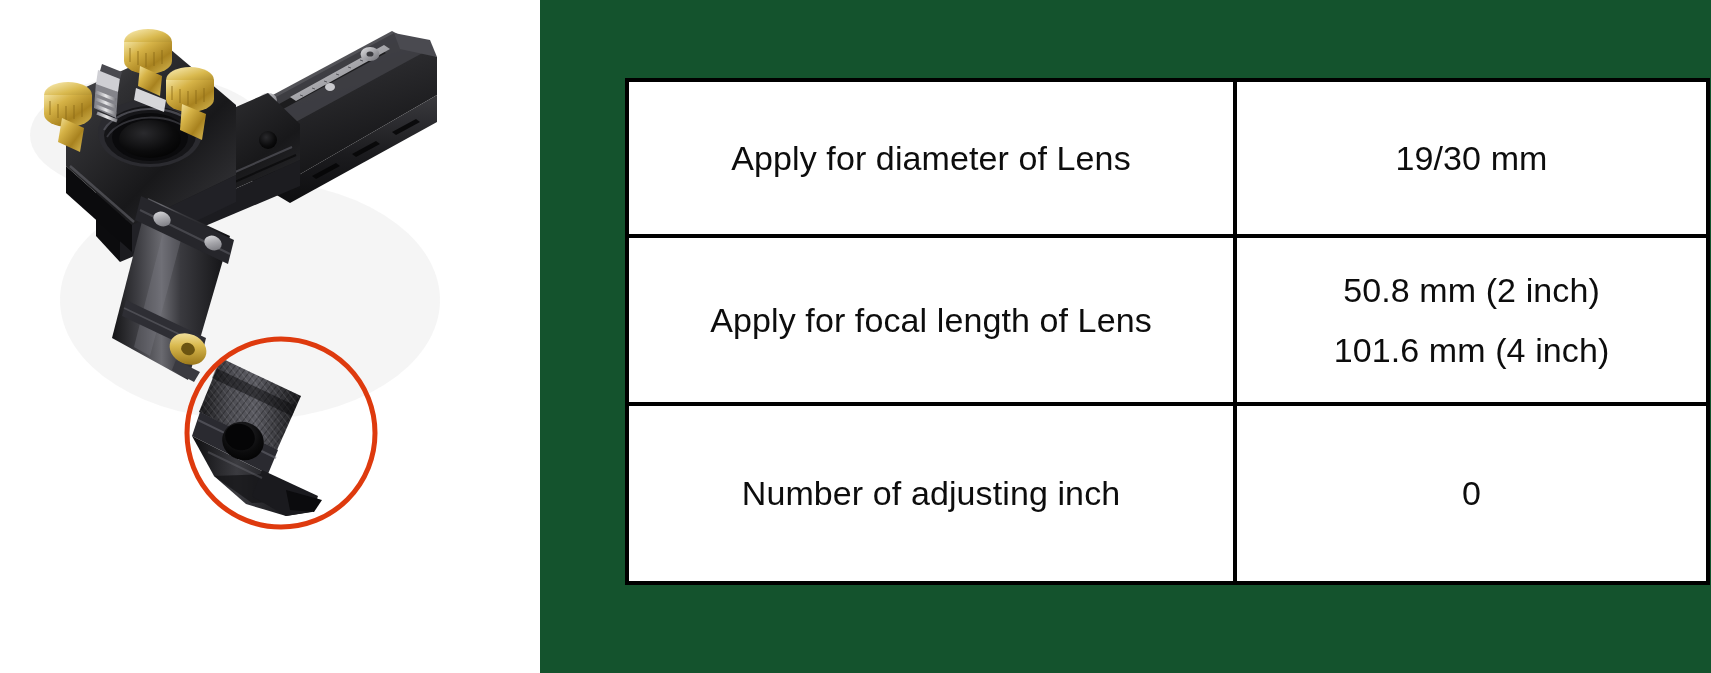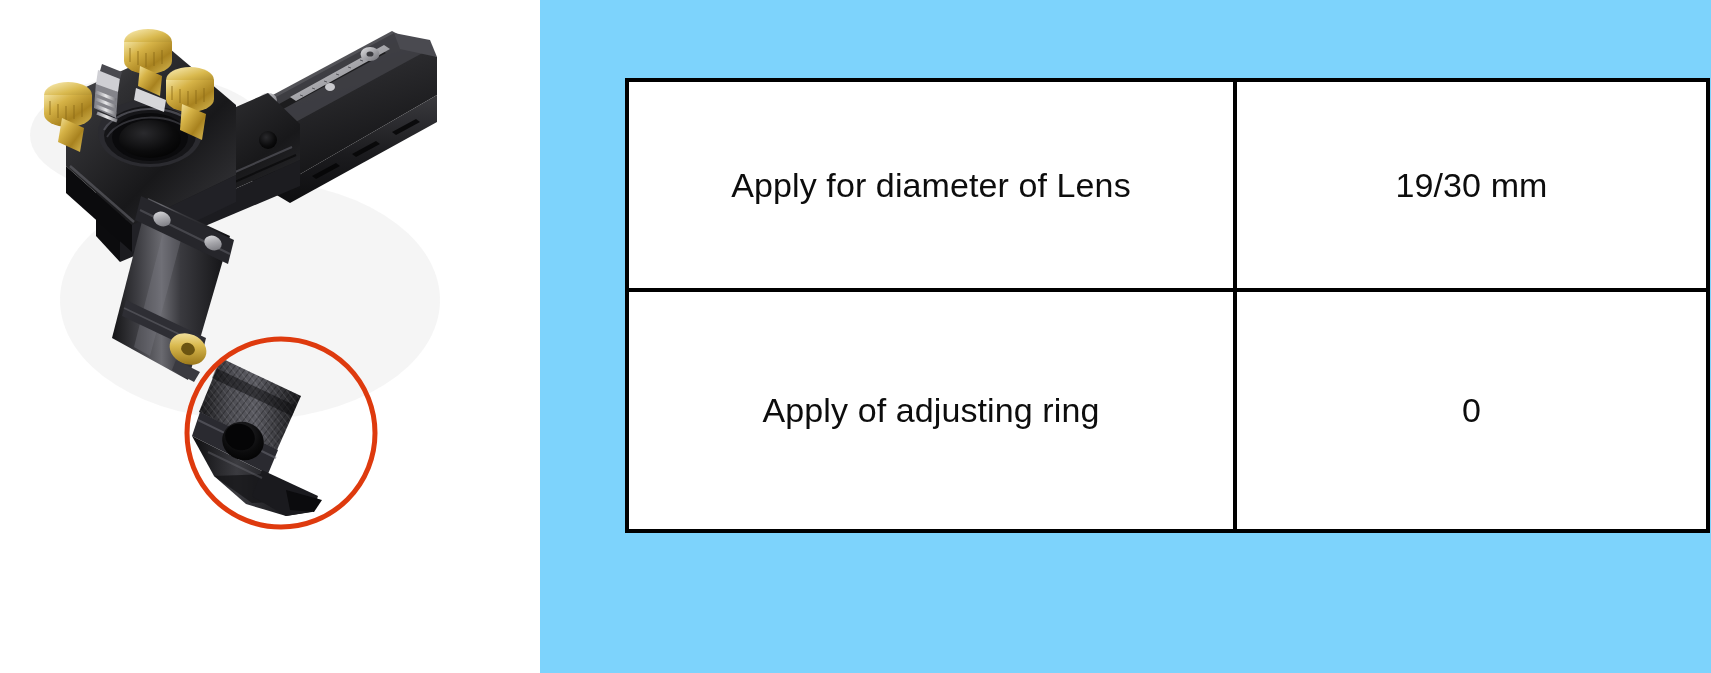--- a/index.html
+++ b/index.html
@@ -13,21 +13,21 @@
     height: 673px;
     font-family: "Liberation Sans", sans-serif;
     overflow: hidden;
     position: relative;
   }
 
   #page {
     position: relative;
     width: 1711px;
     height: 673px;
-    background: #7dd3fc;
+    background: #14532d;
   }
 
   
   .photo-panel {
     position: absolute;
     left: 0;
     top: 0;
     width: 540px;
     height: 673px;
     background: #ffffff;
@@ -338,22 +338,29 @@
 
   <div class="spec-table-wrap">
     <table class="spec-table">
       <tbody>
         <tr class="row-diameter">
           <td class="label-cell">Apply for diameter of Lens</td>
           <td class="value-cell">
             <span class="value-line">19/30 mm</span>
           </td>
         </tr>
+        <tr class="row-focal">
+          <td class="label-cell">Apply for focal length of Lens</td>
+          <td class="value-cell">
+            <span class="value-line">50.8 mm (2 inch)</span>
+            <span class="value-line">101.6 mm (4 inch)</span>
+          </td>
+        </tr>
         <tr class="row-ring">
-          <td class="label-cell">Apply of adjusting ring</td>
+          <td class="label-cell">Number of adjusting inch</td>
           <td class="value-cell">
             <span class="value-line">0</span>
           </td>
         </tr>
       </tbody>
     </table>
   </div>
 
 </div>
 

